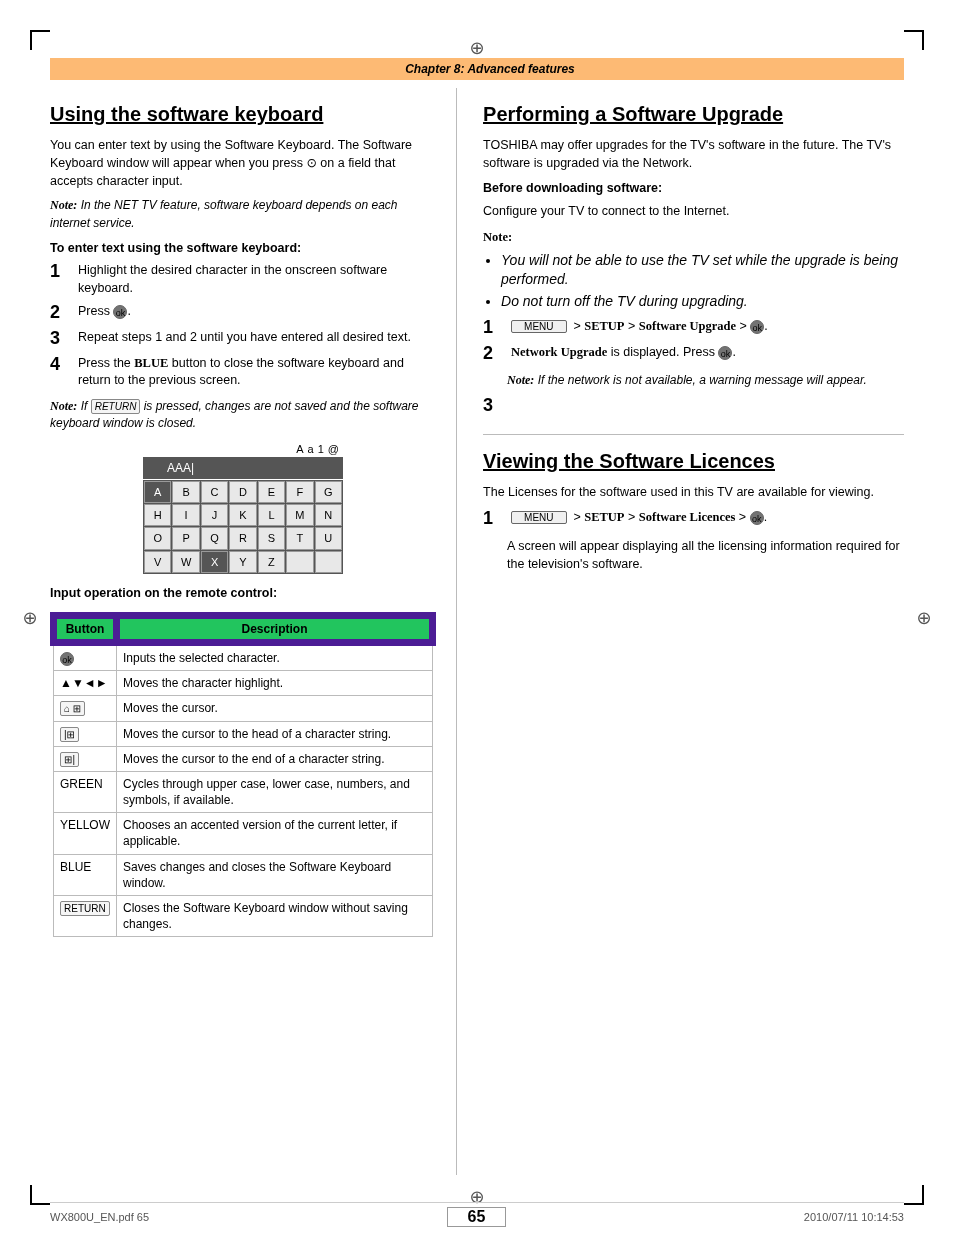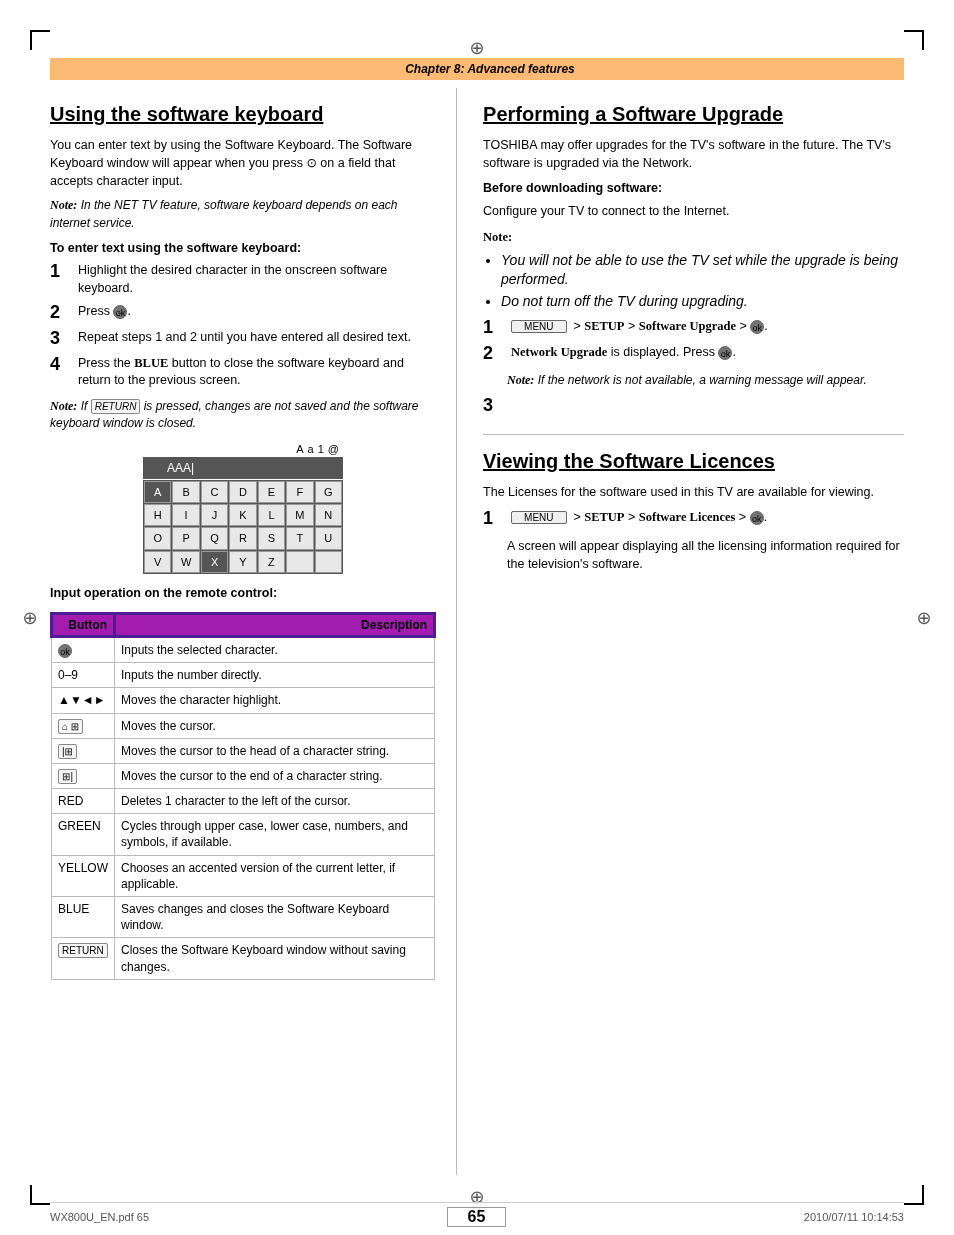--- a/index.html
+++ b/index.html
@@ -182,24 +182,24 @@
     }
 
     
     .input-table {
       width: 100%;
       border-collapse: collapse;
       margin-top: 10px;
       font-size: 12px;
     }
     .input-table th {
-      background: #a21caf;
-      border: 3px solid #4c1d95;
+      background: #22c55e;
+      border: 7px solid #4c1d95;
       padding: 3px 6px;
-      text-align: right;
+      text-align: center;
       font-size: 12px;
     }
     .input-table td {
       border: 1px solid #bbb;
       padding: 4px 6px;
       vertical-align: top;
       font-size: 12px;
       line-height: 1.35;
     }
     .btn-icon {
@@ -382,42 +382,34 @@
           <th>Button</th>
           <th>Description</th>
         </tr>
       </thead>
       <tbody>
         <tr>
           <td><span class="ok-key">ok</span></td>
           <td>Inputs the selected character.</td>
         </tr>
         <tr>
-          <td>0–9</td>
-          <td>Inputs the number directly.</td>
-        </tr>
-        <tr>
           <td class="arrow-row">▲▼◄►</td>
           <td>Moves the character highlight.</td>
         </tr>
         <tr>
           <td><span class="btn-icon">⌂ ⊞</span></td>
           <td>Moves the cursor.</td>
         </tr>
         <tr>
           <td><span class="btn-icon">|⊞</span></td>
           <td>Moves the cursor to the head of a character string.</td>
         </tr>
         <tr>
           <td><span class="btn-icon">⊞|</span></td>
           <td>Moves the cursor to the end of a character string.</td>
-        </tr>
-        <tr>
-          <td>RED</td>
-          <td>Deletes 1 character to the left of the cursor.</td>
         </tr>
         <tr>
           <td>GREEN</td>
           <td>Cycles through upper case, lower case, numbers, and symbols, if available.</td>
         </tr>
         <tr>
           <td>YELLOW</td>
           <td>Chooses an accented version of the current letter, if applicable.</td>
         </tr>
         <tr>

